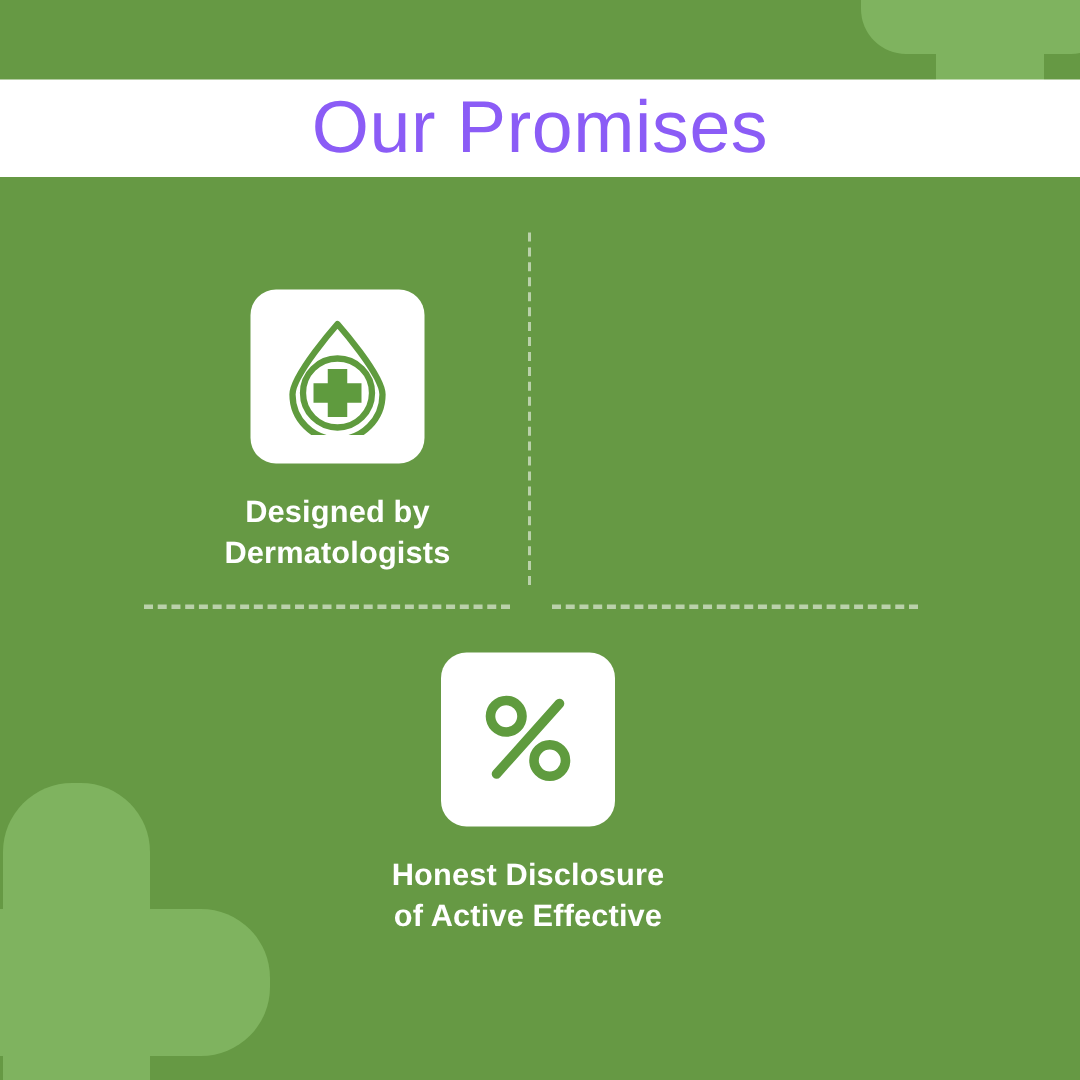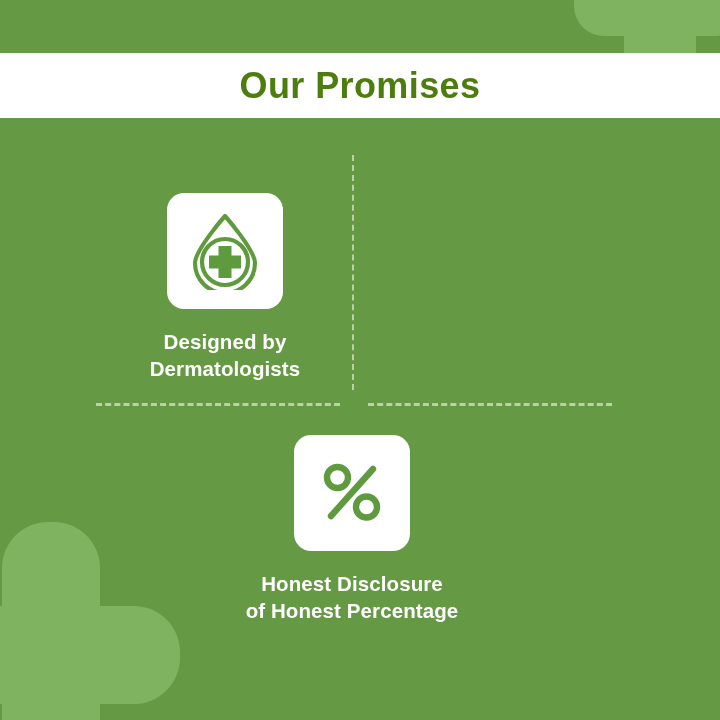--- a/index.html
+++ b/index.html
@@ -79,23 +79,23 @@
     left: 0;
     width: 720px;
     height: 65px;
     background: #ffffff;
     display: flex;
     align-items: center;
     justify-content: center;
     z-index: 5;
   }
   .header-title {
-    color: #4d7c0f;
-    font-size: 36px;
-    font-weight: bold;
+    color: #8b5cf6;
+    font-size: 49px;
+    font-weight: normal;
     letter-spacing: 0.4px;
     line-height: 1;
     white-space: nowrap;
   }
 
   
   .content {
     position: absolute;
     top: 118px;
     left: 0;
@@ -201,17 +201,17 @@
 
     <div class="promise promise-3">
       <div class="icon-card">
         <svg class="icon-svg" width="64" height="64" viewBox="0 0 64 64">
           <circle cx="17.5" cy="16.5" r="10.5" fill="none" stroke="#5f9b3e" stroke-width="6.4"></circle>
           <circle cx="46.5" cy="46" r="10.5" fill="none" stroke="#5f9b3e" stroke-width="6.4"></circle>
           <line x1="53" y1="8" x2="11" y2="55" stroke="#5f9b3e" stroke-width="6.4" stroke-linecap="round"></line>
         </svg>
       </div>
       <div class="promise-label">Honest Disclosure
-of Honest Percentage</div>
+of Active Effective</div>
     </div>
 
   </div>
 </div>
 
 </body></html>

